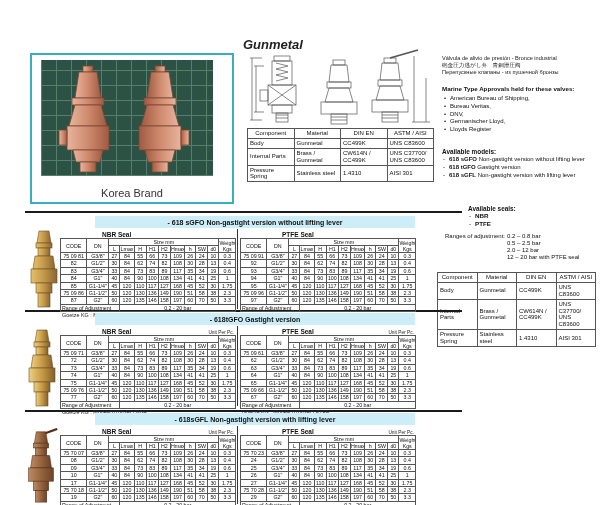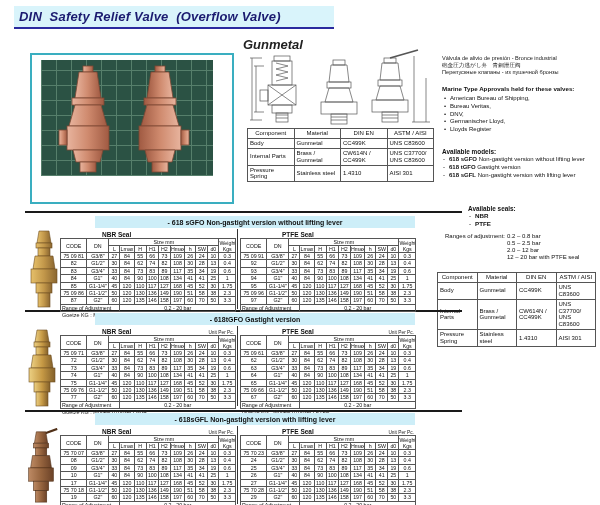--- a/index.html
+++ b/index.html
@@ -62,23 +62,20 @@
   table.dim thead th{line-height:6px;white-space:normal;}
   table.dim td.range-label{text-align:left;padding-left:1px;}
   .table-footer{font-size:5.4px;line-height:7px;color:#222;padding-left:2px;}
   .section-photo{position:absolute;}
 </style>
 </head>
 <body>
 
 <div class="page">
 
-  <div class="title-bar">
-    <span class="title-text">DIN  Safety Relief Valve  (Overflow Valve)</span>
-  </div>
   <div class="subtitle">Gunmetal</div>
 
   <div class="photo-box">
     <div class="photo">
       <svg width="172" height="116" viewBox="0 0 172 116">
         <defs>
           <linearGradient id="copper" x1="0" y1="0" x2="1" y2="0">
             <stop offset="0" stop-color="#e8b49e"></stop>
               <stop offset="0.5" stop-color="#cf8a6e"></stop>
               <stop offset="1" stop-color="#a05a42"></stop>
@@ -101,20 +98,21 @@
             <rect x="13" y="32" width="32" height="7"></rect>
             <polygon points="16,39 42,39 48,60 10,60"></polygon>
             <rect x="8" y="60" width="42" height="24"></rect>
             <rect x="0" y="64" width="8" height="15"></rect>
             <polygon points="14,84 44,84 41,96 17,96"></polygon>
             <rect x="21" y="96" width="16" height="10"></rect>
           </g>
         </g>
       </svg>
     </div>
+    <div class="photo-caption">Korea Brand</div>
   </div>
 
   <div class="drawing" style="left:248px;top:54px;">
     <svg width="62" height="72" viewBox="0 0 62 72">
       <g stroke="#555" stroke-width="0.7" fill="none">
         <line x1="4" y1="4" x2="4" y2="66"></line>
           <line x1="2" y1="4" x2="14" y2="4"></line>
           <line x1="2" y1="66" x2="14" y2="66"></line>
         <line x1="8" y1="12" x2="8" y2="58"></line>
           <line x1="6" y1="12" x2="16" y2="12"></line>

